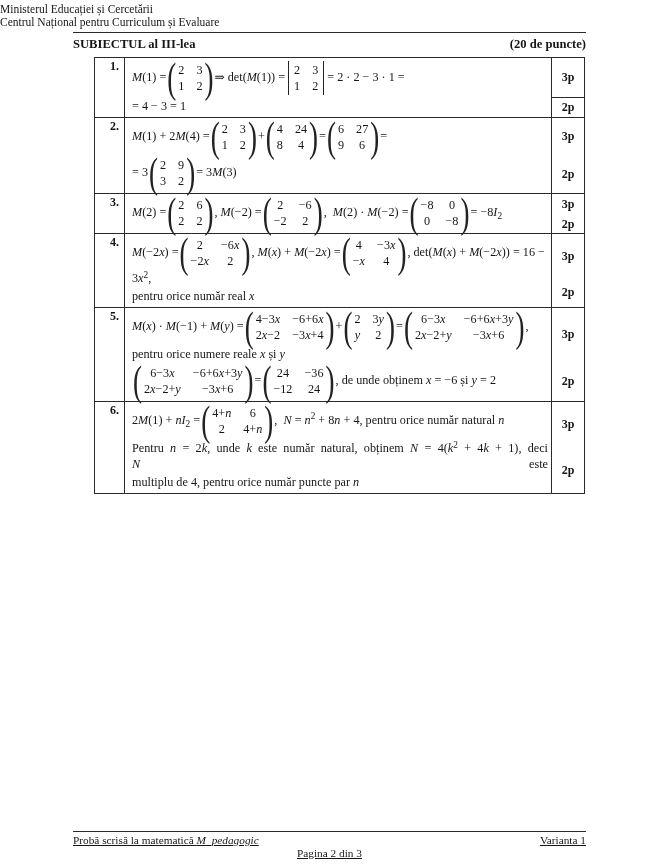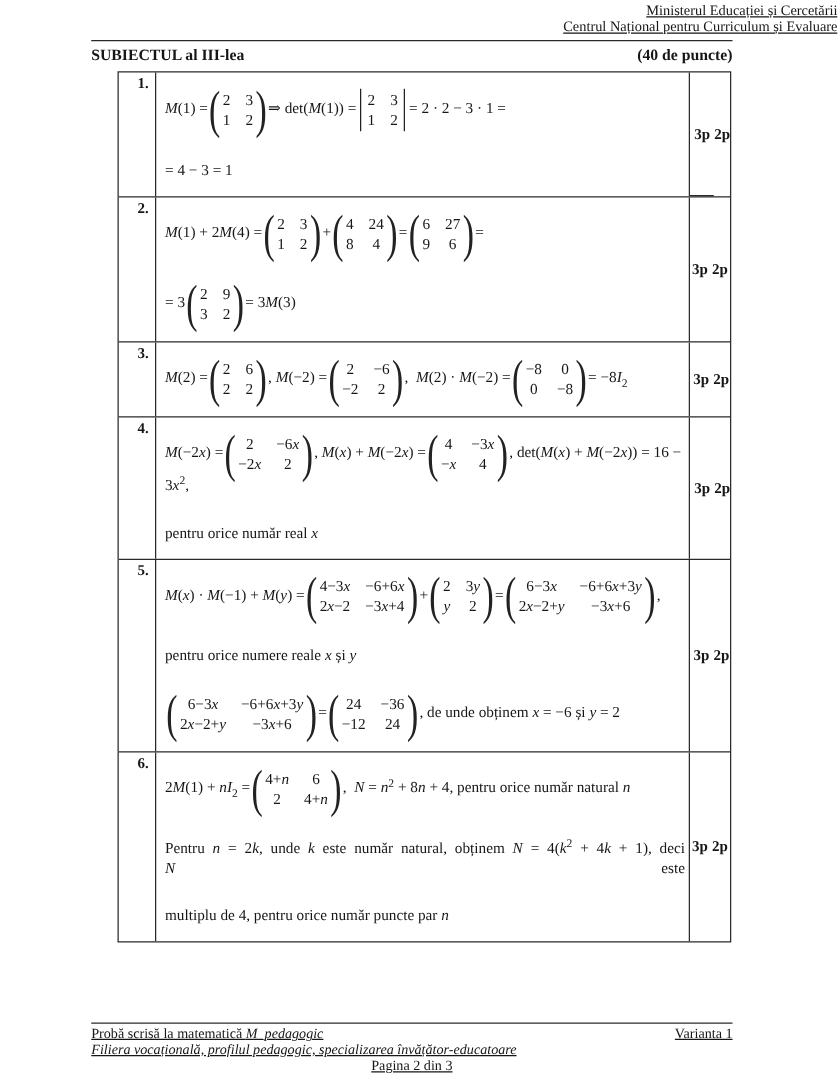--- a/index.html
+++ b/index.html
@@ -3,36 +3,36 @@
 <meta charset="utf-8">
 <style>
   html,body{margin:0;padding:0;}
   body{
     width:670px;height:867px;position:relative;background:#ffffff;
     color:#161616;font-family:"Liberation Serif","DejaVu Serif",serif;
     overflow:hidden;
   }
   
   .head{padding-top:3px;}
-  .org{text-align:right;font-size:11.5px;line-height:13px;text-decoration:underline;}
+  .org{text-align:left;font-size:11.5px;line-height:13px;}
   .rule{border-top:1.1px solid #2a2a2a;margin:3px 84px 0 73px;}
   .subjrow{display:flex;justify-content:space-between;margin:4px 84px 5px 73px;
            font-weight:bold;font-size:12.6px;}
   
   .btable{margin-left:94px;width:491px;border:1.2px solid #2a2a2a;box-sizing:border-box;}
   .trow{display:flex;align-items:stretch;border-bottom:1.1px solid #2a2a2a;}
   .trow:last-child{border-bottom:none;}
   .ncell{flex:0 0 30px;width:30px;border-right:1.1px solid #2a2a2a;box-sizing:border-box;
          text-align:right;padding:1px 5px 0 0;font-weight:bold;font-size:12px;}
   .ccell{flex:1;min-width:0;padding:1px 3px 2px 7px;box-sizing:border-box;}
   .scell{flex:0 0 33px;width:33px;border-left:1.1px solid #2a2a2a;box-sizing:border-box;
-         display:flex;flex-direction:row;}
+         display:flex;flex-direction:column;}
   .sc{flex:1;display:flex;align-items:center;justify-content:center;
       font-weight:bold;font-size:12px;}
-  .cline{font-size:12.2px;line-height:16px;padding:11px 0;white-space:normal;}
+  .cline{font-size:12.2px;line-height:16px;padding:1px 0;white-space:normal;}
   
   #rows .trow:nth-child(1) .sc:nth-child(1){flex:2.1;border-bottom:1.1px solid #2a2a2a;}
   #rows .trow:nth-child(3) .sc:nth-child(1){flex:1.25;}
   #rows .trow:nth-child(4) .sc:nth-child(1){flex:1.6;}
   #rows .trow:nth-child(5) .sc:nth-child(1){flex:1.35;}
   #rows .trow:nth-child(6) .cline:nth-child(2){text-align:justify;text-align-last:justify;word-spacing:2.5px;}
   
   .mx i,.mcell i{font-style:italic;}
   .mat{display:inline-flex;align-items:center;vertical-align:middle;margin:1px 1px;}
   .fo,.fc{font-size:27px;line-height:27px;display:inline-block;
@@ -56,21 +56,21 @@
 </style>
 </head>
 <body>
 
 <div class="head">
   <div class="org">Ministerul Educației și Cercetării</div>
   <div class="org">Centrul Național pentru Curriculum și Evaluare</div>
   <div class="rule"></div>
   <div class="subjrow">
     <span>SUBIECTUL al III-lea</span>
-    <span>(40 de puncte)</span>
+    <span>(20 de puncte)</span>
   </div>
 </div>
 
 <div class="btable" id="rows">
     <div class="trow">
       <div class="ncell">1.</div>
       <div class="ccell">
         <div class="cline"><span class="mx"><i>M</i>(1) =</span><span class="mat">
             <span class="fo"></span>
             <span class="mcells">
@@ -287,15 +287,14 @@
       </div>
     </div>
   </div>
 
 <div class="footer">
   <div class="rule2"></div>
   <div class="f1">
     <span><span>Probă scrisă la matematică </span><span class="fit">M_pedagogic</span></span>
     <span>Varianta 1</span>
   </div>
-  <div class="fit">Filiera vocațională, profilul pedagogic, specializarea învățător-educatoare</div>
   <div class="fpage">Pagina 2 din 3</div>
 </div>
 
 </body></html>

